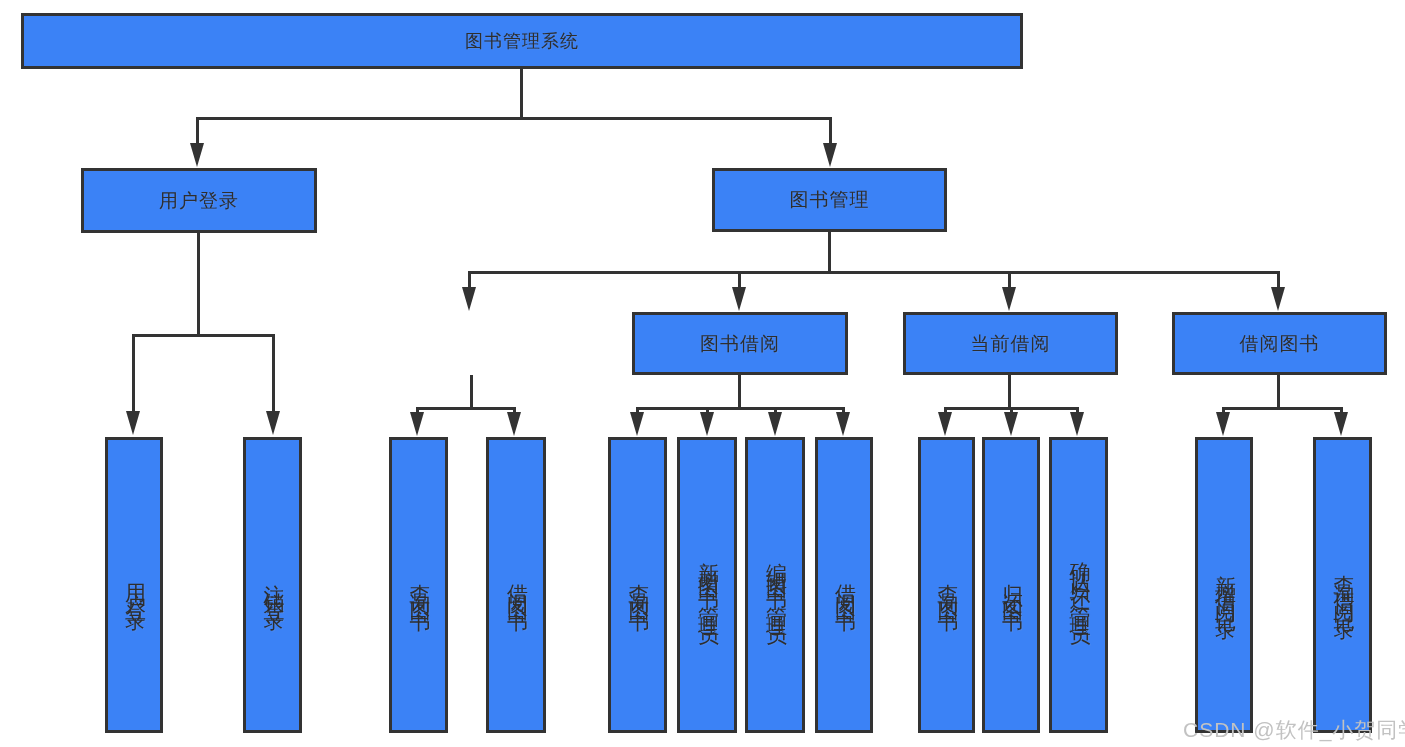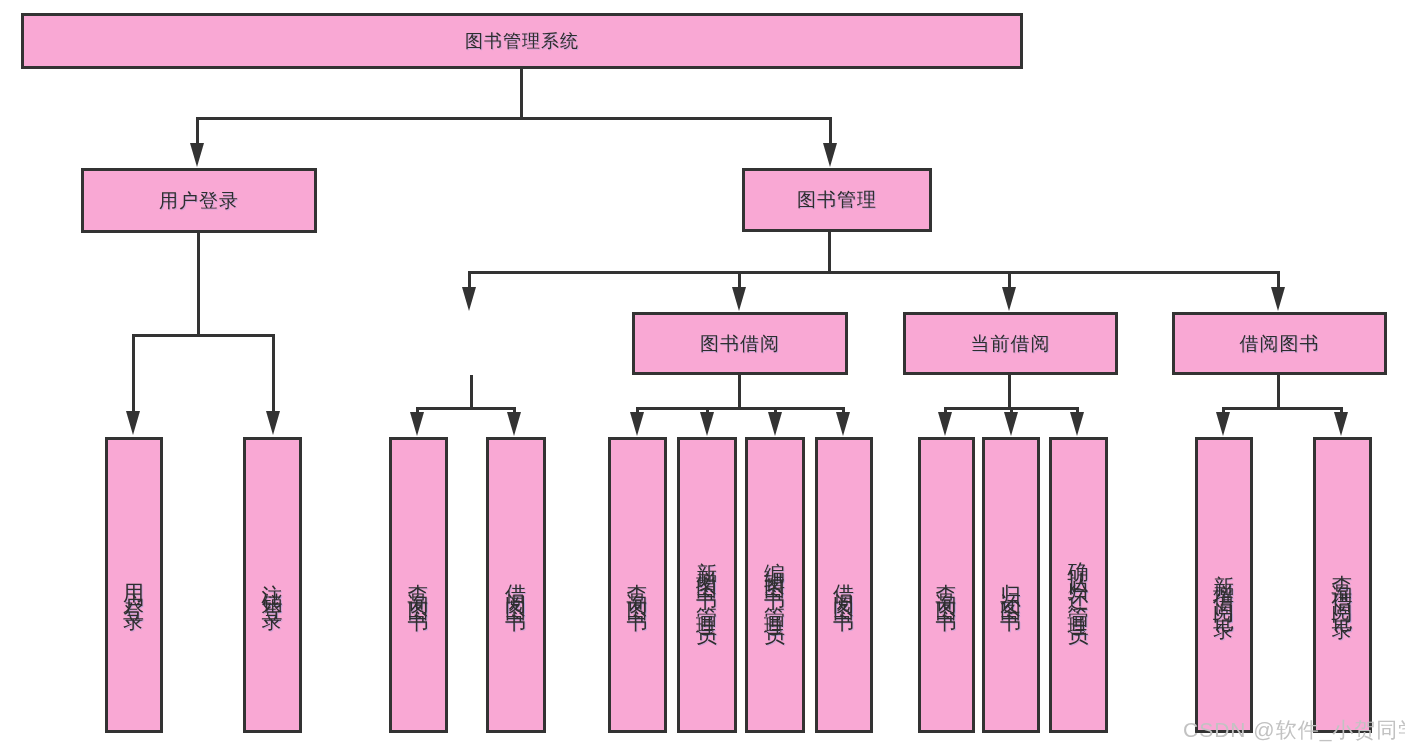--- a/index.html
+++ b/index.html
@@ -7,26 +7,27 @@
     position:relative;
     width:1405px;height:747px;
     background:#ffffff;
     font-family:"Liberation Sans",sans-serif;
     overflow:hidden;
   }
   .node{
     position:absolute;
     box-sizing:border-box;
     border:3px solid var(--line,#333);
-    background:#f9a8d4;
+    background:#3b82f6;
     display:flex;
     align-items:center;
     justify-content:center;
     color:var(--text,#2e2e2e);
     text-shadow:1px 1px 0 rgba(110,150,220,0.30);
+    font-family:Liberation Mono, monospace;
   }
   .box-h{
     font-size:19px;
     letter-spacing:1px;
   }
   .box-root{font-size:18px;}
   .box-v{
     writing-mode:vertical-rl;
     text-orientation:mixed;
     font-size:21px;
@@ -55,21 +56,21 @@
   }
 </style>
 </head>
 <body>
 
 <div id="canvas" style="--line: #333333; --text: #2e2e2e; --wm: #c2c2c2; background: rgb(255, 255, 255);">
 
   <div class="node box-h box-root" style="left:21px;top:13px;width:1002px;height:56px">图书管理系统</div>
 
   <div class="node box-h" style="left:81px;top:168px;width:236px;height:65px">用户登录</div>
-  <div class="node box-h" style="left:742px;top:168px;width:190px;height:64px">图书管理</div>
+  <div class="node box-h" style="left:712px;top:168px;width:235px;height:64px">图书管理</div>
 
   <div class="node box-h" style="left:632px;top:312px;width:216px;height:63px">图书借阅</div>
   <div class="node box-h" style="left:903px;top:312px;width:215px;height:63px">当前借阅</div>
   <div class="node box-h" style="left:1172px;top:312px;width:215px;height:63px">借阅图书</div>
 
   <div class="node box-v" style="left:105px;top:437px;width:58px;height:296px">用户登录</div>
   <div class="node box-v" style="left:243px;top:437px;width:59px;height:296px">注销登录</div>
 
   <div class="node box-v" style="left:389px;top:437px;width:59px;height:296px">查询图书</div>
   <div class="node box-v" style="left:486px;top:437px;width:60px;height:296px">借阅图书</div>

